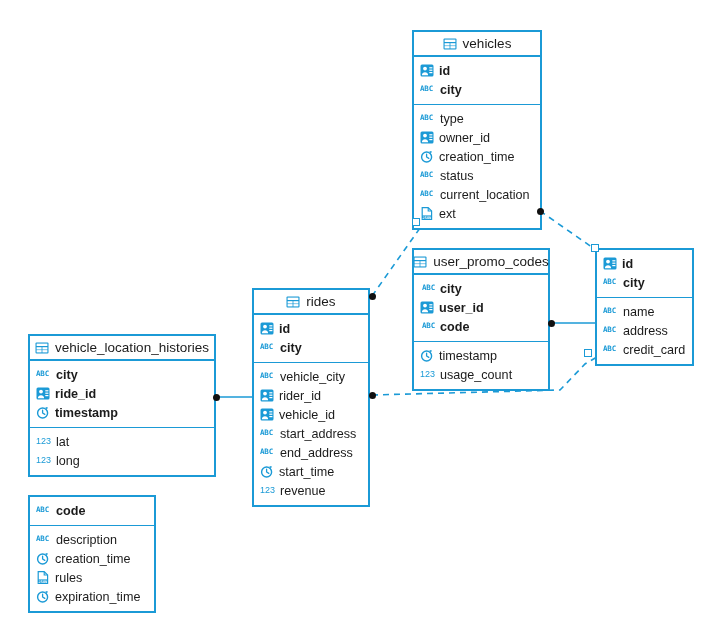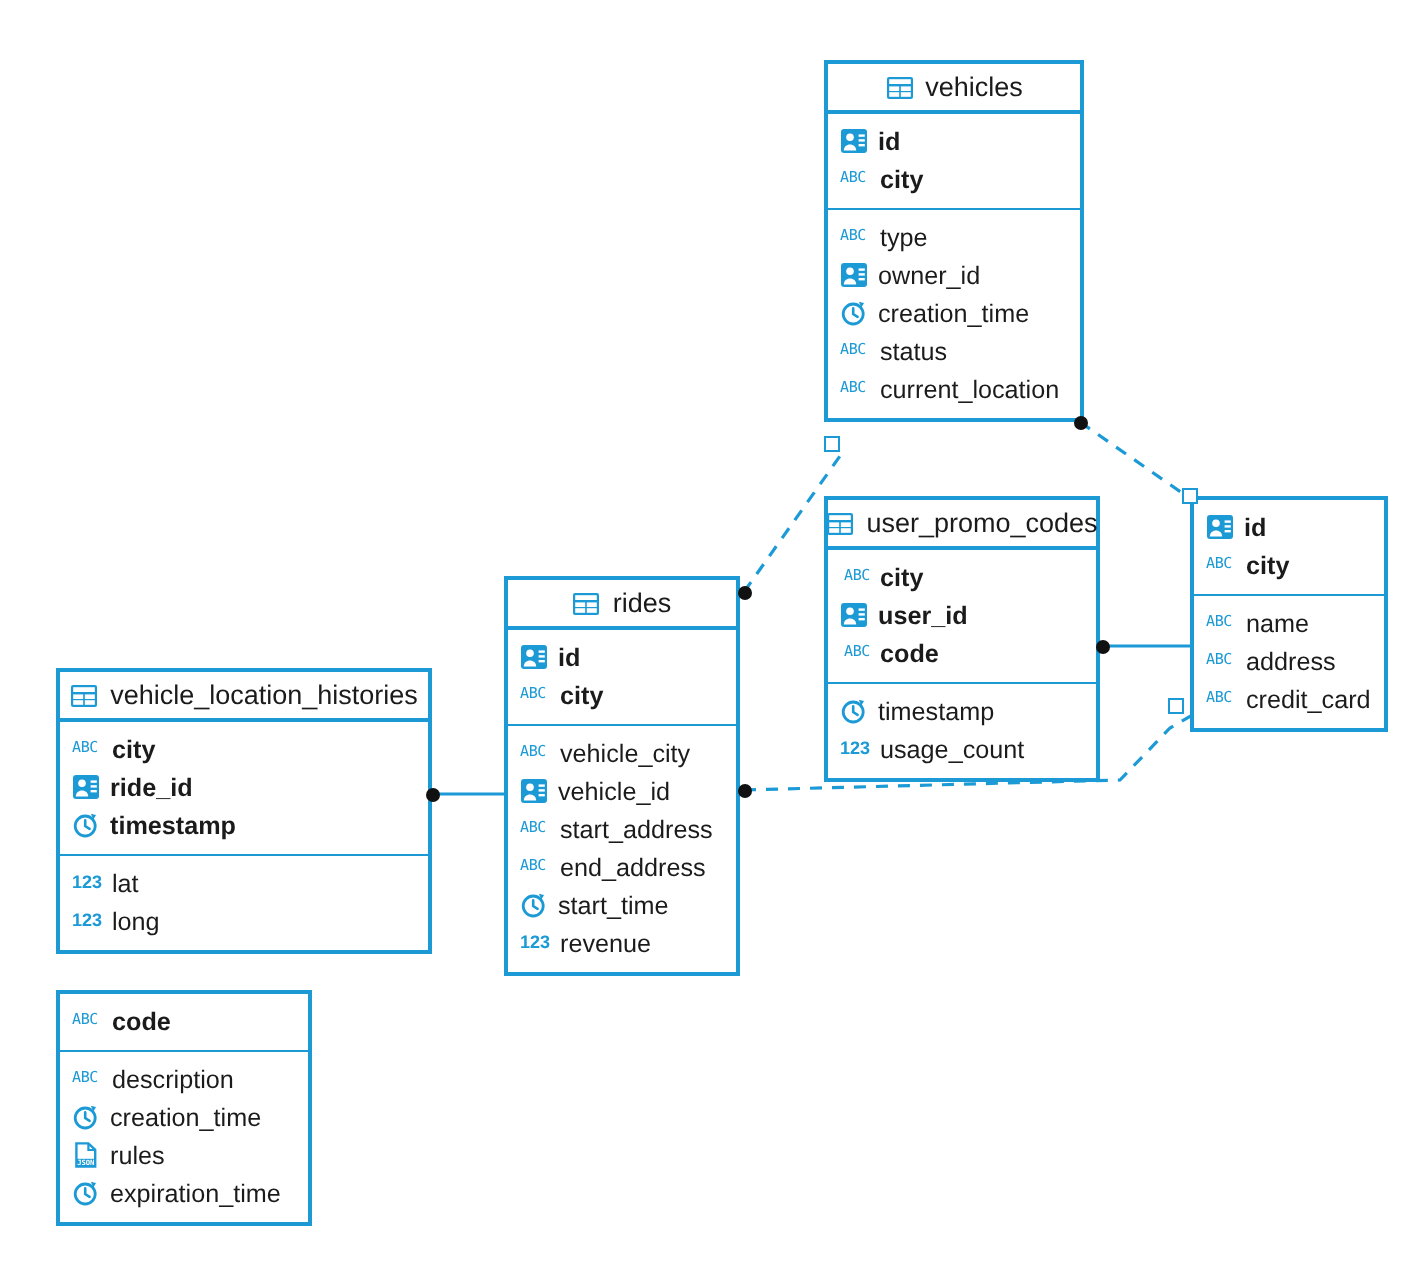--- a/index.html
+++ b/index.html
@@ -24,26 +24,26 @@
   .fld{
     display:flex;align-items:center;gap:5px;height:19px;
     padding:0 6px;font-size:12.6px;color:#1b1b1b;white-space:nowrap;
   }
   .fld.key{font-weight:bold;}
 
   
   .ic{flex:0 0 auto;display:inline-block;line-height:0;}
   .ic svg{display:block;}
   .ic-abc{
-    font-family:"DejaVu Sans Mono", monospace;font-size:7.5px;font-weight:normal;
+    font-family:"DejaVu Sans Mono", monospace;font-size:7.5px;font-weight:bold;
     color:#1b9ad6;letter-spacing:-0.2px;line-height:12px;height:13px;
     display:inline-block;width:15px;
   }
   .ic-123{
-    font-family:"Liberation Sans", sans-serif;font-size:9px;font-weight:bold;
+    font-family:"Liberation Sans", sans-serif;font-size:9px;font-weight:normal;
     color:#1b9ad6;line-height:13px;height:13px;display:inline-block;width:15px;
   }
 
   
   .dot{position:absolute;width:7px;height:7px;border-radius:50%;background:#111111;}
   .sq{position:absolute;width:8px;height:8px;border:1.6px solid #1b9ad6;background:#ffffff;box-sizing:border-box;}
 </style>
 </head>
 <body>
 
@@ -117,20 +117,31 @@
           <span>creation_time</span>
         </div>
         <div class="fld">
           <span class="ic ic-abc">ABC</span>
           <span>status</span>
         </div>
         <div class="fld">
           <span class="ic ic-abc">ABC</span>
           <span>current_location</span>
         </div>
+        <div class="fld">
+          <span class="ic">
+            <svg width="14" height="13" viewBox="0 0 14 13">
+              <path d="M2.2 0.7h6l3.4 3.2v8.4H2.2z" fill="#ffffff" stroke="#1b9ad6" stroke-width="1.2"></path>
+              <path d="M8.2 0.9v3.1h3.3" fill="none" stroke="#1b9ad6" stroke-width="1.1"></path>
+              <rect x="2.2" y="8.4" width="9.4" height="3.9" fill="#1b9ad6"></rect>
+              <text x="6.9" y="11.6" text-anchor="middle" font-size="3.6" font-family="&quot;DejaVu Sans Mono&quot;, monospace" font-weight="bold" fill="#ffffff">JSON</text>
+            </svg>
+          </span>
+          <span>ext</span>
+        </div>
       </div>
     </div>
     <div class="tbl" style="left: 412px; top: 248px; width: 138px; text-align: right;">
       <div class="tbl-title">
         <span class="ic">
           <svg width="14" height="12" viewBox="0 0 14 12">
             <rect x="0.5" y="0.5" width="13" height="11" rx="1" fill="#1b9ad6"></rect>
             <rect x="1.6" y="1.6" width="10.8" height="2.4" fill="#ffffff"></rect>
             <rect x="1.6" y="5.2" width="5" height="2.3" fill="#ffffff"></rect>
             <rect x="7.4" y="5.2" width="5" height="2.3" fill="#ffffff"></rect>
@@ -257,20 +268,33 @@
           <span class="ic">
             <svg width="14" height="13" viewBox="0 0 14 13">
               <rect x="0.5" y="0.5" width="13" height="12" rx="1.5" fill="#1b9ad6"></rect>
               <circle cx="5" cy="4.6" r="1.9" fill="#ffffff"></circle>
               <path d="M1.9 11.2c0-1.9 1.4-3 3.1-3s3.1 1.1 3.1 3z" fill="#ffffff"></path>
               <rect x="9.3" y="3.2" width="3.1" height="1.2" fill="#ffffff"></rect>
               <rect x="9.3" y="5.6" width="3.1" height="1.2" fill="#ffffff"></rect>
               <rect x="9.3" y="8" width="3.1" height="1.2" fill="#ffffff"></rect>
             </svg>
           </span>
+          <span>rider_id</span>
+        </div>
+        <div class="fld">
+          <span class="ic">
+            <svg width="14" height="13" viewBox="0 0 14 13">
+              <rect x="0.5" y="0.5" width="13" height="12" rx="1.5" fill="#1b9ad6"></rect>
+              <circle cx="5" cy="4.6" r="1.9" fill="#ffffff"></circle>
+              <path d="M1.9 11.2c0-1.9 1.4-3 3.1-3s3.1 1.1 3.1 3z" fill="#ffffff"></path>
+              <rect x="9.3" y="3.2" width="3.1" height="1.2" fill="#ffffff"></rect>
+              <rect x="9.3" y="5.6" width="3.1" height="1.2" fill="#ffffff"></rect>
+              <rect x="9.3" y="8" width="3.1" height="1.2" fill="#ffffff"></rect>
+            </svg>
+          </span>
           <span>vehicle_id</span>
         </div>
         <div class="fld">
           <span class="ic ic-abc">ABC</span>
           <span>start_address</span>
         </div>
         <div class="fld">
           <span class="ic ic-abc">ABC</span>
           <span>end_address</span>
         </div>

